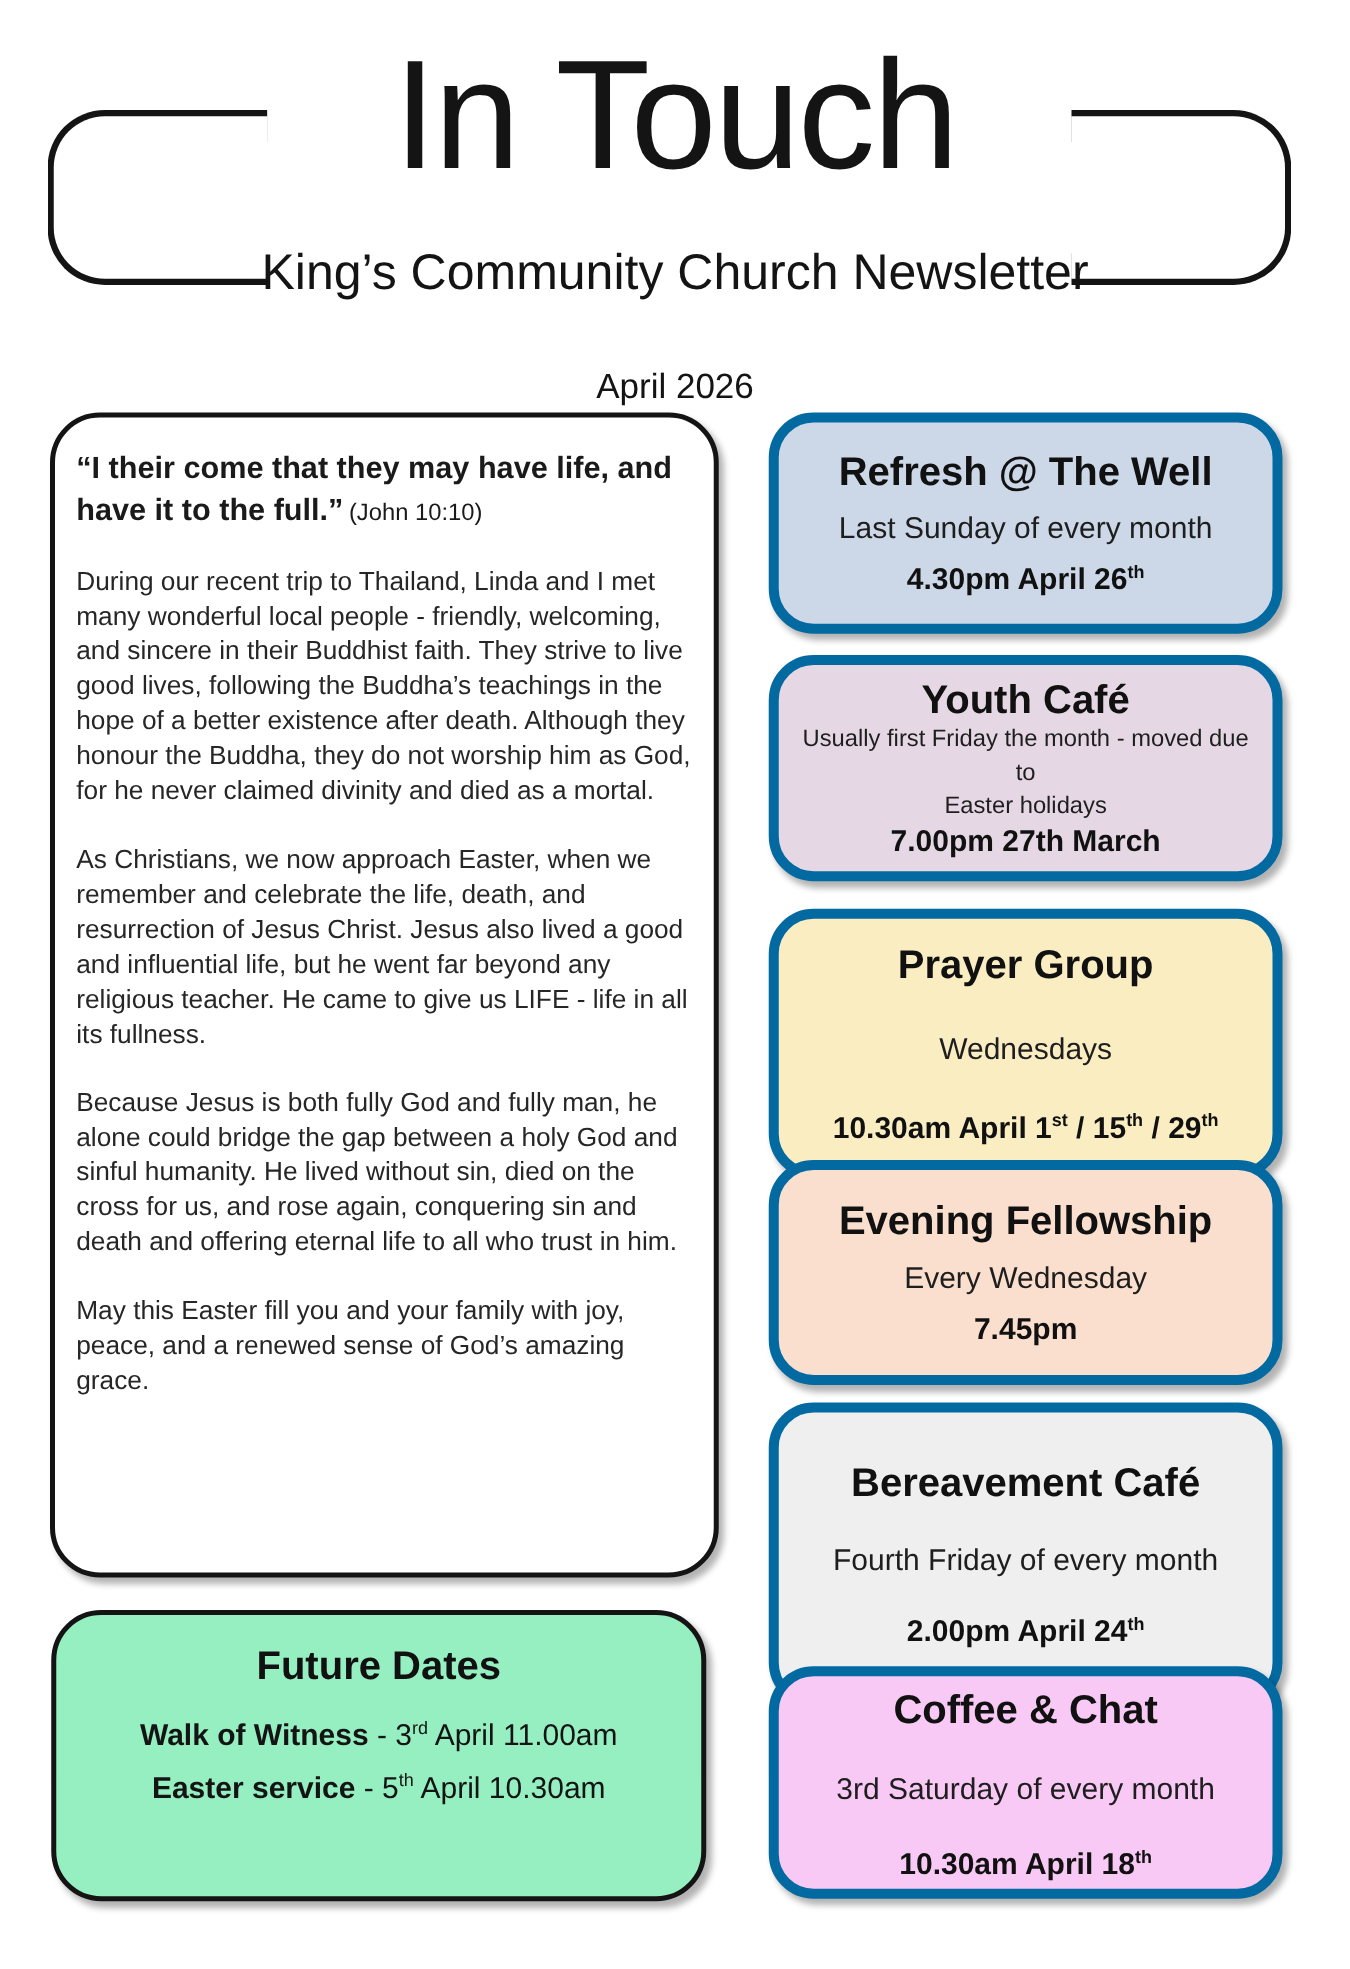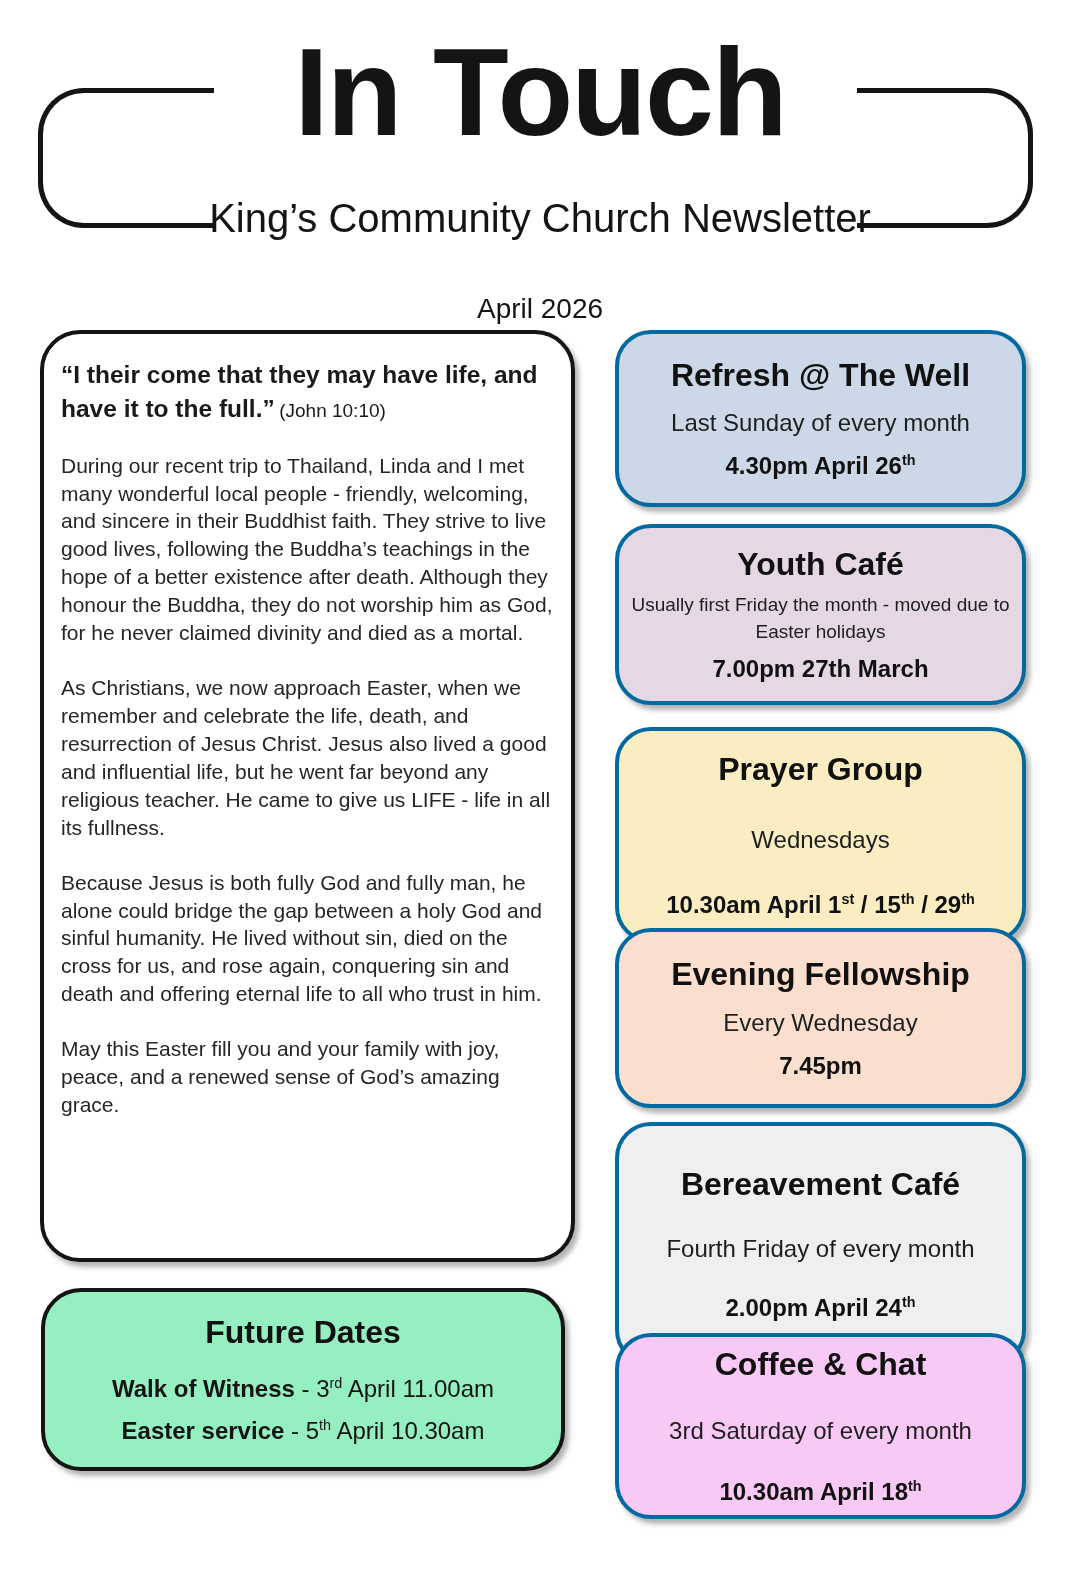--- a/index.html
+++ b/index.html
@@ -9,21 +9,21 @@
     -webkit-font-smoothing:antialiased;
   }
   .page{position:absolute;inset:0;overflow:hidden;}
 
   
   .bracket{position:absolute;top:88px;height:140px;width:176px;border:5px solid #141414;box-sizing:border-box;}
   .bracket-left{left:38px;border-right:none;border-radius:46px 0 0 46px;}
   .bracket-right{right:47px;border-left:none;border-radius:0 46px 46px 0;}
   .masthead-title{
     position:absolute;top:30px;left:0;right:0;margin:0;text-align:center;
-    font-size:124px;font-weight:700;line-height:1;color:#141414;letter-spacing:-2px;
+    font-size:124px;font-weight:400;line-height:1;color:#141414;letter-spacing:-2px;
   }
   .masthead-subtitle{
     position:absolute;top:196px;left:0;right:0;text-align:center;
     font-size:40px;color:#141414;
   }
   .issue-date{
     position:absolute;top:261px;left:0;right:0;text-align:center;
     font-size:28px;color:#141414;margin-top:32px;
   }
 
@@ -35,41 +35,41 @@
     box-shadow:4px 5px 5px rgba(0,0,0,0.30);
   }
   .quote{margin:0 0 26px 0;line-height:1.38;color:#1a1a1a;}
   .quote-bold{font-weight:700;font-size:24.5px;}
   .quote-ref{font-size:19px;}
   .body-para{font-size:21px;line-height:1.33;margin:0 0 27px 0;color:#262626;}
 
   
   .event-card{
     position:absolute;left:615px;width:411px;box-sizing:border-box;
-    border:4px solid #0369a1;border-radius:36px;
+    border:8px solid #0369a1;border-radius:36px;
     box-shadow:4px 5px 5px rgba(0,0,0,0.30);
     display:flex;flex-direction:column;align-items:center;justify-content:space-evenly;
     text-align:center;padding:8px 12px;
   }
   .ev-0{top:330px;height:177px;}
   .ev-1{top:524px;height:181px;}
   .ev-2{top:727px;height:216px;gap:25px;}
   .ev-3{top:928px;height:180px;}
   .ev-4{top:1122px;height:244px;}
   .ev-5{top:1333px;height:186px;gap:32px;}
   .ev-title{font-size:32px;font-weight:700;margin:0;color:#111;}
   .ev-line{font-size:24px;color:#1e1e1e;}
   .ev-sub{font-size:19px;line-height:1.4;color:#1e1e1e;}
   .ev-sub .line{display:block;}
   .ev-time{font-size:24px;font-weight:700;color:#111;}
   sup{font-size:60%;line-height:0;margin-top:12px;}
 
   
   .future-box{
-    position:absolute;left:41px;top:1288px;width:524px;height:183px;box-sizing:border-box;
+    position:absolute;left:41px;top:1288px;width:524px;height:233px;box-sizing:border-box;
     border:4px solid #141414;border-radius:40px;
     box-shadow:4px 5px 5px rgba(0,0,0,0.30);
     text-align:center;padding-top:22px;
   }
   .fd-title{font-size:32px;font-weight:700;margin:0 0 24px 0;color:#111;}
   .fd-item{font-size:24px;margin:0 0 14px 0;color:#141414;}
   .fd-item .b{font-weight:700;}
 </style>
 </head>
 <body>

